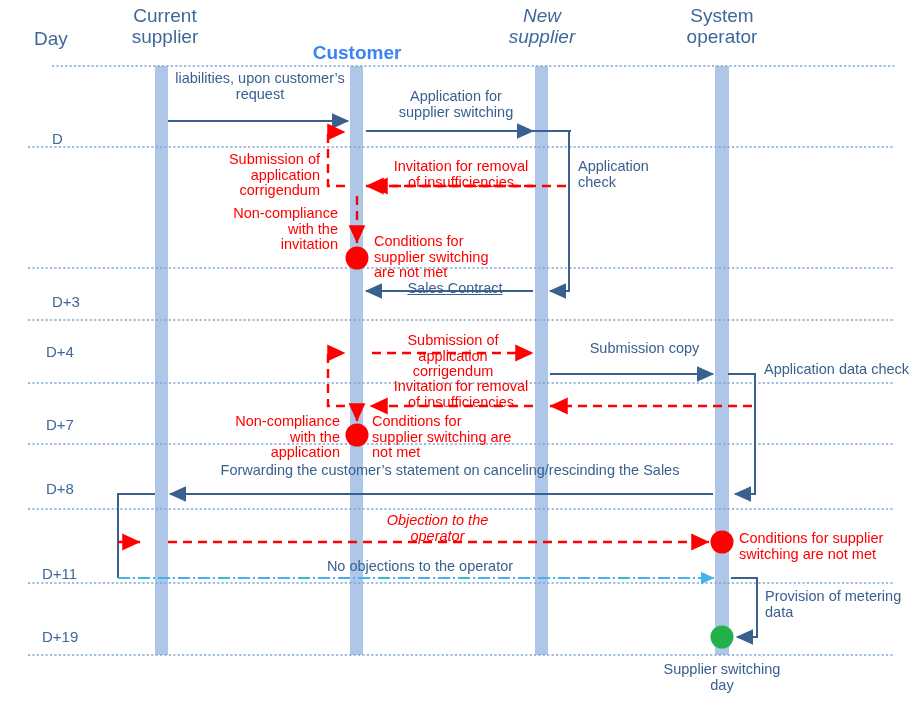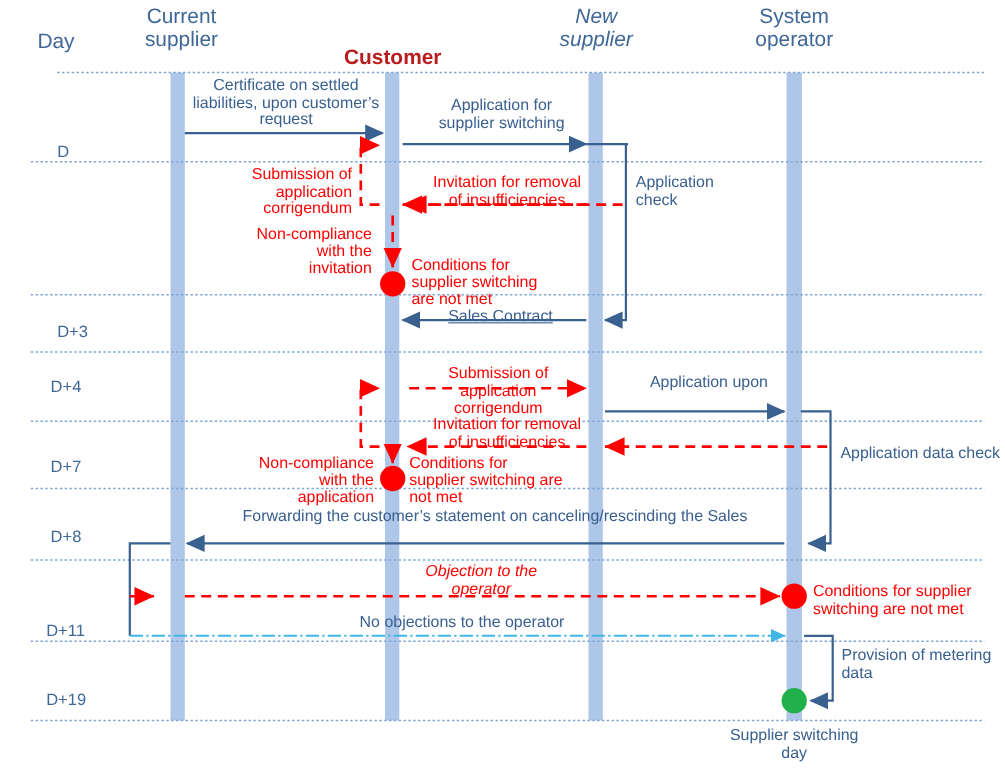--- a/index.html
+++ b/index.html
@@ -3,21 +3,21 @@
 <meta charset="utf-8">
 <style>
   html,body{margin:0;padding:0;background:#ffffff;}
   body{width:914px;height:705px;overflow:hidden;font-family:"Liberation Sans",sans-serif;}
   #stage{position:relative;width:914px;height:705px;background:#fff;}
   svg{position:absolute;left:0;top:0;}
   .lbl{position:absolute;font-family:"Liberation Sans",sans-serif;line-height:1.08;}
   .blue{color:#39608f;}
   .red{color:#ff0000;}
   .hdr{color:#3f6899;font-size:19px;text-align:center;}
-  .hdr-b{color:#b91c1c;font-size:19px;font-weight:bold;text-align:center;}
+  .hdr-b{color:#3b82f6;font-size:19px;font-weight:bold;text-align:center;}
   .day{color:#3f6899;font-size:15px;text-align:left;}
   .flow{font-size:14.5px;text-align:center;}
   .flowl{font-size:14.5px;text-align:left;}
   .flowr{font-size:14.5px;text-align:right;}
 </style>
 </head>
 <body>
 
 <div id="stage">
 
@@ -130,21 +130,20 @@
 
   <div class="lbl day" style="left:52px;top:131px;">D</div>
   <div class="lbl day" style="left:52px;top:294px;">D+3</div>
   <div class="lbl day" style="left:46px;top:344px;">D+4</div>
   <div class="lbl day" style="left:46px;top:417px;">D+7</div>
   <div class="lbl day" style="left:46px;top:481px;">D+8</div>
   <div class="lbl day" style="left:42px;top:566px;">D+11</div>
   <div class="lbl day" style="left:42px;top:629px;">D+19</div>
 
   <div class="lbl blue flow" style="left:165px;top:71px;width:190px;">
-    <div>Certificate on settled</div>
     <div>liabilities, upon customer’s</div>
     <div>request</div>
   </div>
 
   <div class="lbl blue flow" style="left:376px;top:89px;width:160px;">
     <div>Application for</div>
     <div>supplier switching</div>
   </div>
 
   <div class="lbl red flowr" style="left:205px;top:152px;width:115px;">
@@ -176,29 +175,29 @@
   </div>
 
   <div class="lbl blue flow" style="left:375px;top:281px;width:160px;text-decoration:underline;">Sales Contract</div>
 
   <div class="lbl red flow" style="left:378px;top:333px;width:150px;">
     <div>Submission of</div>
     <div>application</div>
     <div>corrigendum</div>
   </div>
 
-  <div class="lbl blue flow" style="left:562px;top:341px;width:165px;">Application upon</div>
+  <div class="lbl blue flow" style="left:562px;top:341px;width:165px;">Submission copy</div>
 
   <div class="lbl red flow" style="left:371px;top:379px;width:180px;">
     <div>Invitation for removal</div>
     <div>of insufficiencies</div>
   </div>
 
 
-  <div class="lbl blue flowl" style="left:764px;top:405px;width:150px;">Application data check</div>
+  <div class="lbl blue flowl" style="left:764px;top:362px;width:150px;">Application data check</div>
 
   <div class="lbl red flowr" style="left:222px;top:414px;width:118px;">
     <div>Non-compliance</div>
     <div>with the</div>
     <div>application</div>
   </div>
 
   <div class="lbl red flowl" style="left:372px;top:414px;width:170px;">
     <div>Conditions for</div>
     <div>supplier switching are</div>

